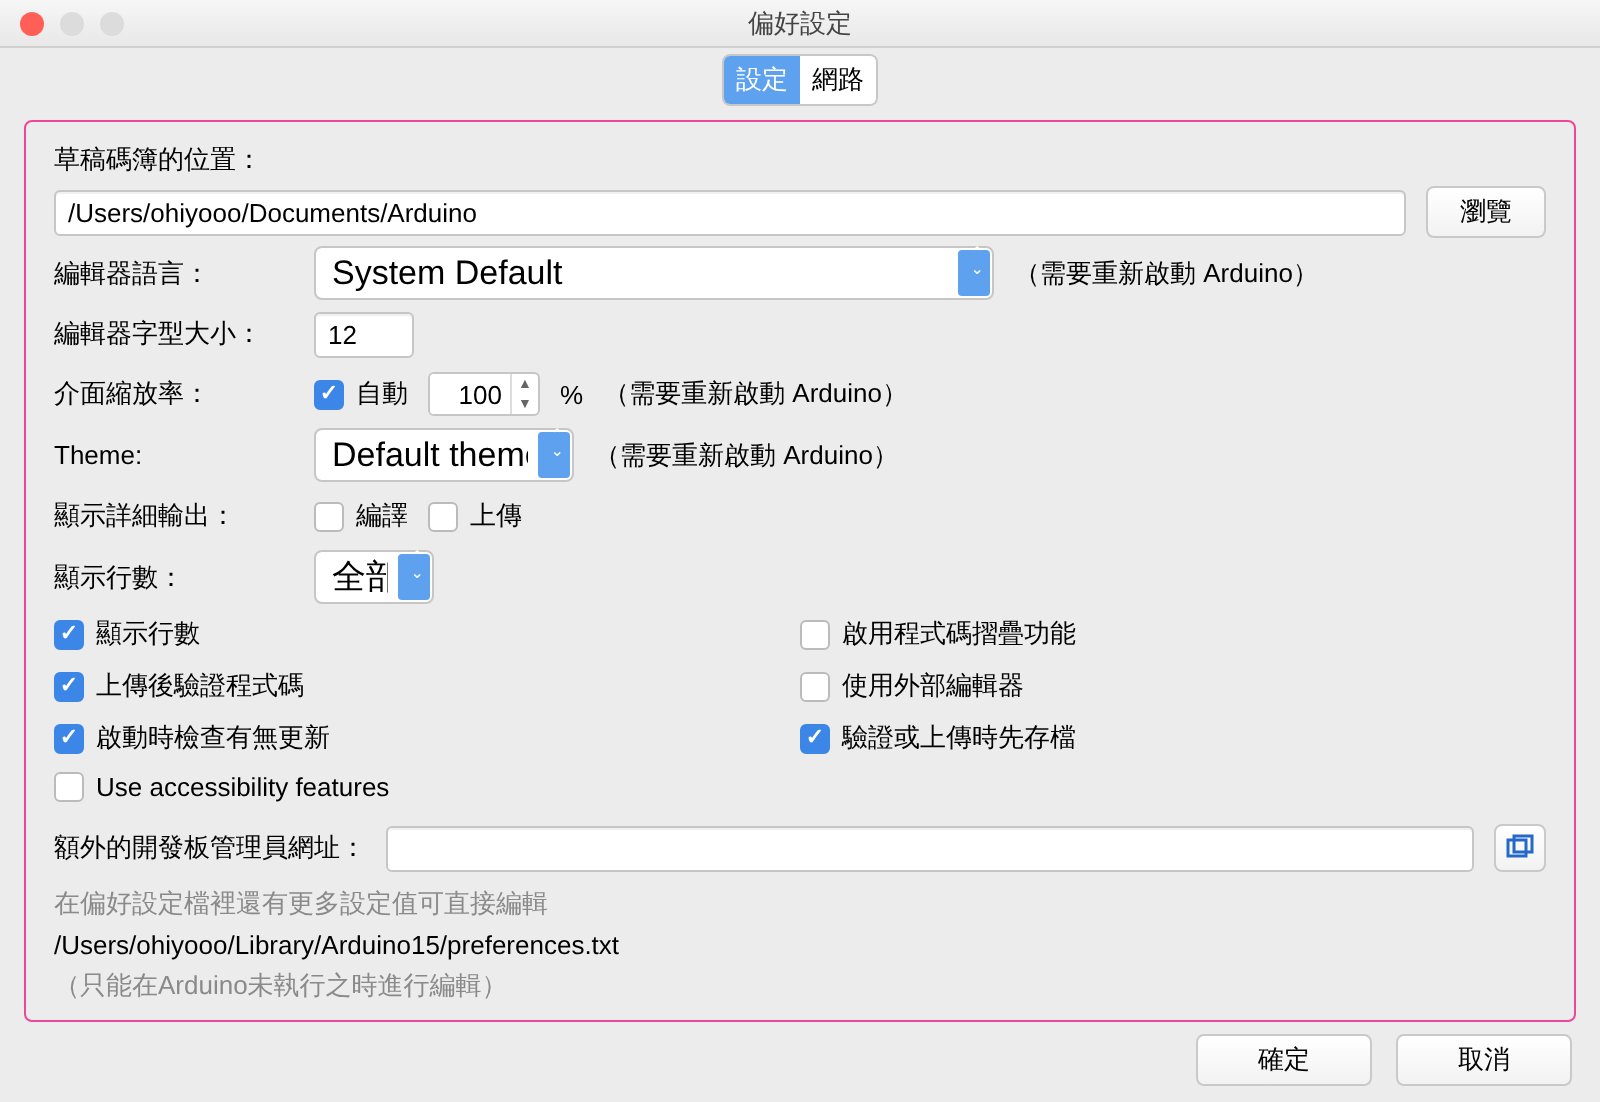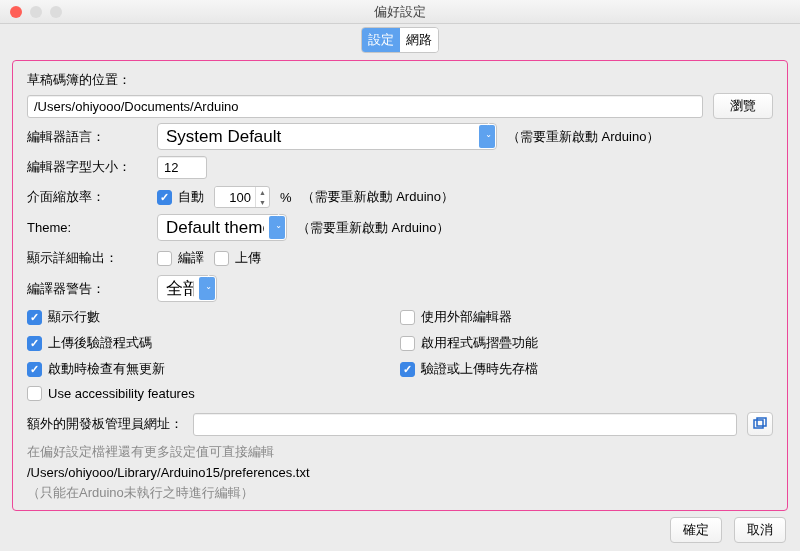--- a/index.html
+++ b/index.html
@@ -132,21 +132,21 @@
   border-radius: 4px;
   background: linear-gradient(#fff,#f2f2f2);
   display: flex; align-items: center; justify-content: center;
   cursor: pointer;
 }
 .footer {
   position: absolute;
   bottom: 8px; right: 14px;
   display: flex; gap: 12px;
 }
-.footer .btn { padding: 3px 12px; }
+.footer .btn { padding: 3px 30px; }
 </style>
 </head>
 <body>
 
 <div class="titlebar">
   <div class="traffic">
     <span class="tl-close"></span>
     <span class="tl-min"></span>
     <span class="tl-max"></span>
   </div>
@@ -216,21 +216,21 @@
       <span class="chk"></span>
       <span>編譯</span>
     </label>
     <label class="chk-label">
       <span class="chk"></span>
       <span>上傳</span>
     </label>
   </div>
 
   <div class="row">
-    <div class="col-label">編譯器警告：</div>
+    <div class="col-label">顯示行數：</div>
     <span class="select-wrap">
       <select class="select" style="width:60px">
         <option>全部</option>
       </select>
     </span>
   </div>
 
   <div class="check-grid">
     <div class="check-col">
       <label class="chk-label">
@@ -246,25 +246,25 @@
         <span>啟動時檢查有無更新</span>
       </label>
       <label class="chk-label">
         <span class="chk"></span>
         <span>Use accessibility features</span>
       </label>
     </div>
     <div class="check-col">
       <label class="chk-label">
         <span class="chk"></span>
+        <span>啟用程式碼摺疊功能</span>
+      </label>
+      <label class="chk-label">
+        <span class="chk"></span>
         <span>使用外部編輯器</span>
-      </label>
-      <label class="chk-label">
-        <span class="chk"></span>
-        <span>啟用程式碼摺疊功能</span>
       </label>
       <label class="chk-label">
         <span class="chk checked"></span>
         <span>驗證或上傳時先存檔</span>
       </label>
     </div>
   </div>
 
   <div class="row" style="margin-top:10px">
     <div>額外的開發板管理員網址：</div>

